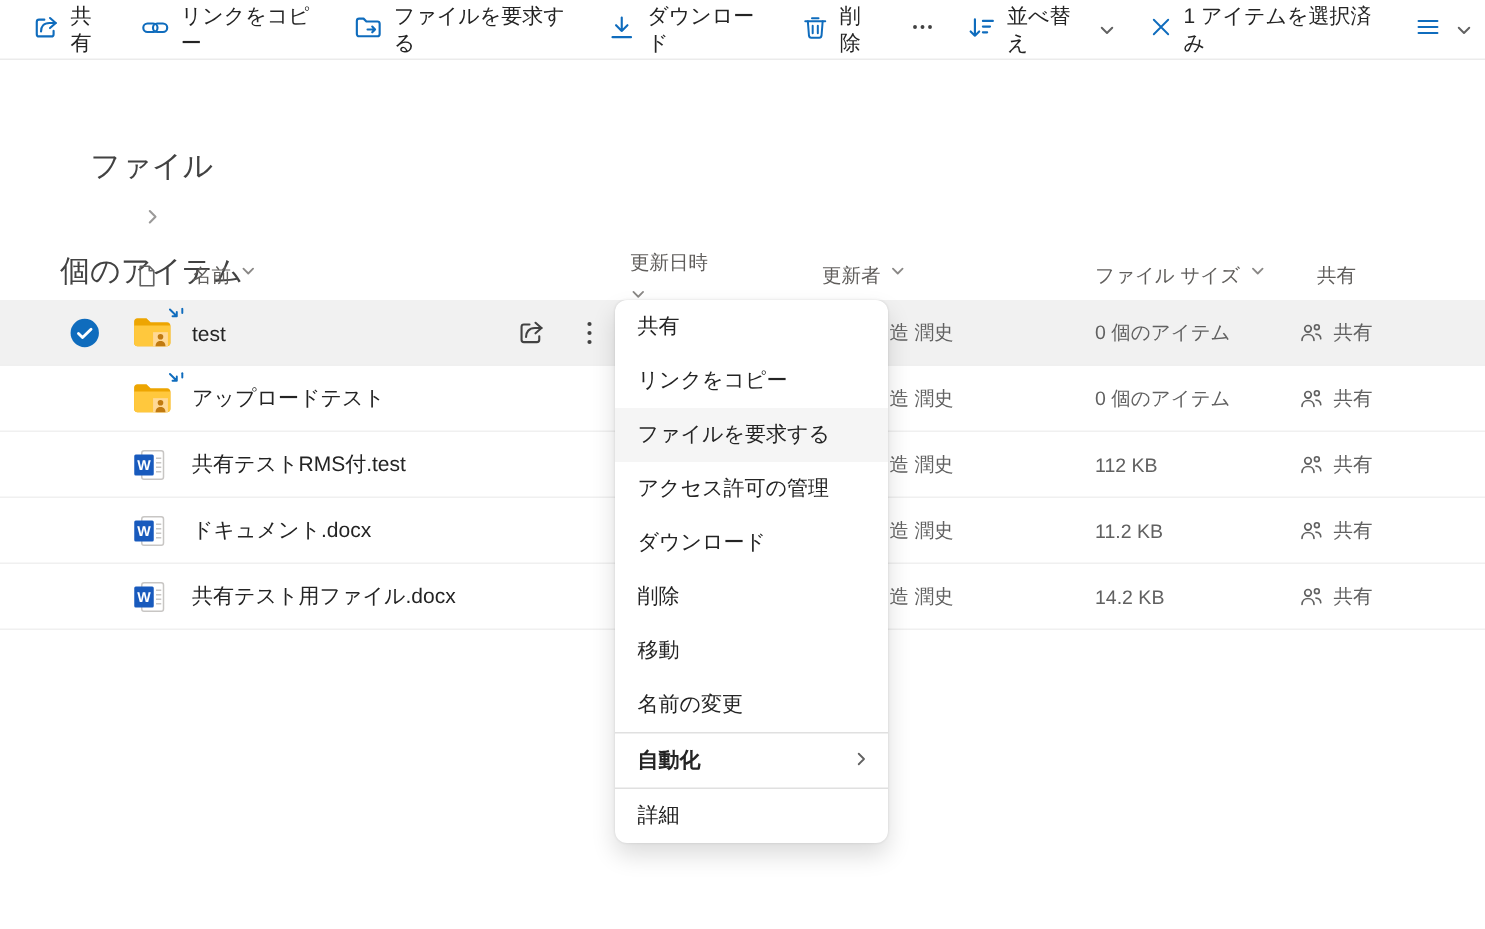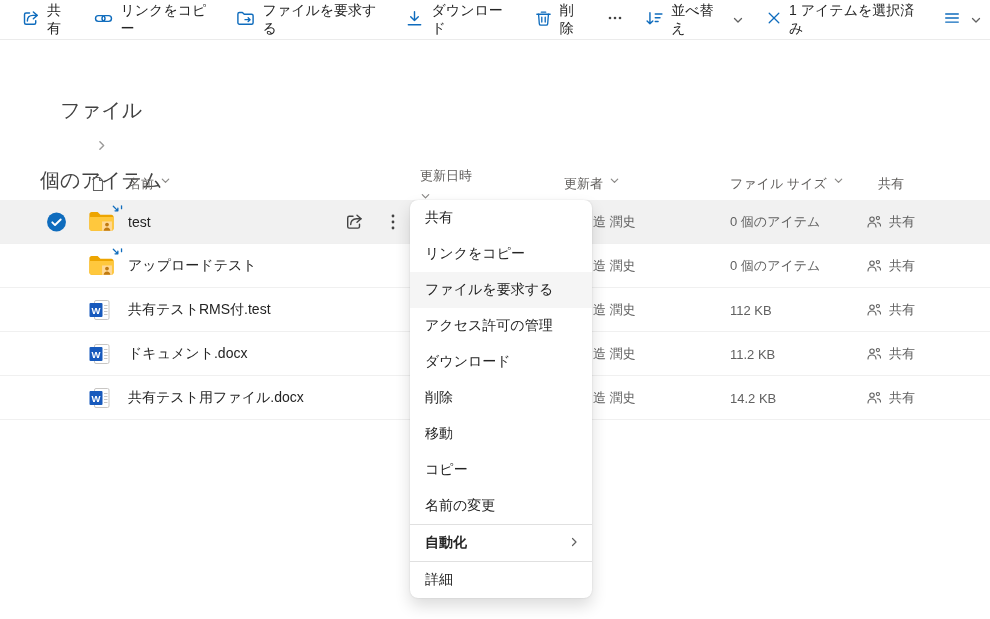--- a/index.html
+++ b/index.html
@@ -21,21 +21,21 @@
   .breadcrumb { position:absolute; left:40px; top:97px; display:flex;
     align-items:center; gap:10px; font-size:20px; color:#424242;flex-direction:column; }
   .crumb { cursor:pointer; }
 
   
   .filetable { position:absolute; left:0; top:168px; right:0; }
   .thead { position:relative; height:32px; font-size:13px; color:#605e5c; }
   .thead .hcell { position:absolute; top:50%; transform:translateY(-50%);
     display:flex; gap:6px; cursor:pointer; }
   .h-icon { left:90px; } .h-name { left:128px; } .h-modified { left:420px;flex-direction:column; }
-  .h-modifiedby { left:564px; } .h-size { left:730px; } .h-shared { left:878px; }
+  .h-modifiedby { left:548px; } .h-size { left:730px; } .h-shared { left:878px; }
 
   .trow { position:relative; height:44px; border-bottom:1px solid #f0f0f0;
     background:#fff;padding-left:24px; }
   .trow.selected { background:#f1f1f1; }
   .cell { position:absolute; top:50%; transform:translateY(-50%); }
   .c-check { left:46px; display:flex; }
   .c-icon { left:88px; display:flex; }
   .c-name { left:128px; font-size:14px; color:#242424; cursor:pointer; }
   .c-share-act { left:344px; display:flex; cursor:pointer; }
   .c-more-act { left:386px; display:flex; cursor:pointer; width:14px; justify-content:center; }
@@ -366,21 +366,20 @@
   </div>
 
   <div class="ctx-menu">
     <div class="ctx-item">共有</div>
     <div class="ctx-item">リンクをコピー</div>
     <div class="ctx-item hovered">ファイルを要求する</div>
     <div class="ctx-item">アクセス許可の管理</div>
     <div class="ctx-item">ダウンロード</div>
     <div class="ctx-item">削除</div>
     <div class="ctx-item">移動</div>
-    <div class="ctx-item">コピー</div>
     <div class="ctx-item">名前の変更</div>
     <div class="ctx-divider"></div>
     <div class="ctx-item">
       <span class="grow">自動化</span>
       <span>
         <svg width="12" height="12" viewBox="0 0 12 12" fill="none" stroke="#616161" stroke-width="1.2" stroke-linecap="round" stroke-linejoin="round">
           <path d="M4.5 2.5 8 6l-3.5 3.5"></path>
         </svg>
       </span>
     </div>

